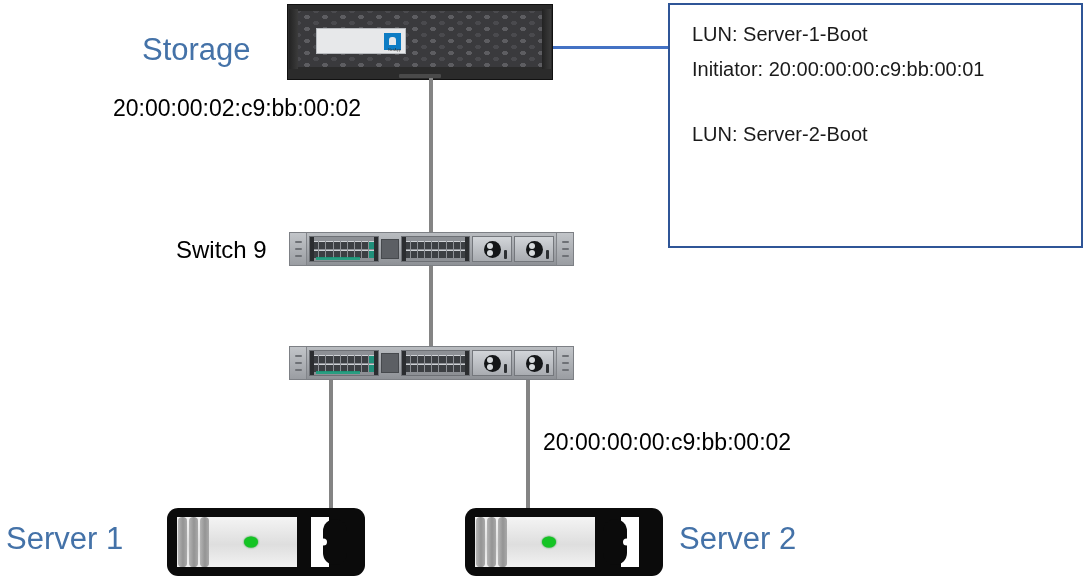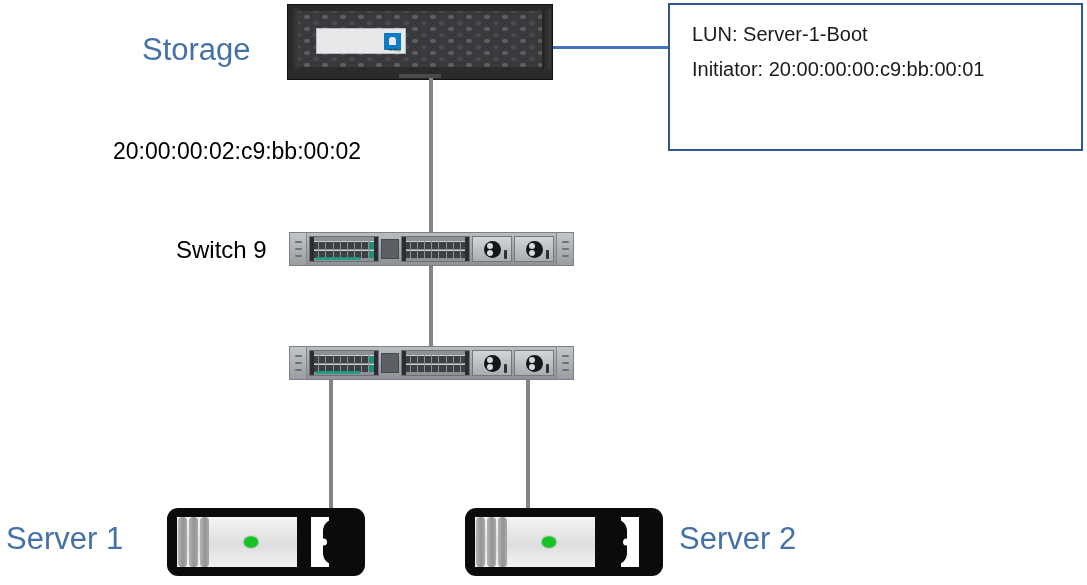--- a/index.html
+++ b/index.html
@@ -338,28 +338,29 @@
     <div class="storage-earR"></div>
     <div class="storage-bezel" style="left:28px; top:23px; width:90px; height:26px;">
       <span class="netapp-logo"></span>
       <span class="netapp-word">NetApp</span>
     </div>
     <div class="storage-foot"></div>
   </div>
 
   <div class="txt blue label-big" style="left:142px; top:22px;margin-top:8px;">Storage</div>
 
-  <div class="txt label-wwpn" style="left:113px; top:94px;margin-top:43px;">20:00:00:02:c9:bb:00:02</div>
+  <div class="txt label-wwpn" style="left:113px; top:94px;">20:00:00:02:c9:bb:00:02</div>
 
 
   <div class="blue-line" style="left:553px; top:46px; width:116px;"></div>
 
-  <div class="callout" style="left:668px; top:3px; width:415px; height:148px;">
+  <div class="callout" style="left:668px; top:3px; width:415px; height:245px;">
     <div class="txt callout-txt" style="left:22px; top:17px;">LUN: Server-1-Boot</div>
     <div class="txt callout-txt" style="left:22px; top:52px;">Initiator: 20:00:00:00:c9:bb:00:01</div>
+    <div class="txt callout-txt" style="left:22px; top:117px;">LUN: Server-2-Boot</div>
   </div>
 
   <div class="vline" style="left:429px; top:78px; height:154px;"></div>
   <div class="vline" style="left:429px; top:266px; height:80px;"></div>
 
   <div class="switch" style="left:289px; top:232px; width:285px; height:34px;">
     <div class="sw-ear">
       <span class="sw-hole"></span>
       <span class="sw-hole"></span>
       <span class="sw-hole"></span>
@@ -531,20 +532,21 @@
       </div>
       <div class="face-right varA">
         <span class="notch"></span>
         <span class="pill"></span>
       </div>
     </div>
   </div>
 
   <div class="txt blue label-big" style="left:6px; top:519px;">Server 1</div>
 
+  <div class="txt label-wwpn" style="left:543px; top:428px;">20:00:00:00:c9:bb:00:02</div>
 
   <div class="server" style="left:465px; top:508px; width:198px; height:68px;">
     <div class="server-face">
       <div class="bays">
         <span class="bay"></span>
         <span class="bay"></span>
         <span class="bay"></span>
       </div>
       <div class="face-mid">
         <span class="led"></span>

